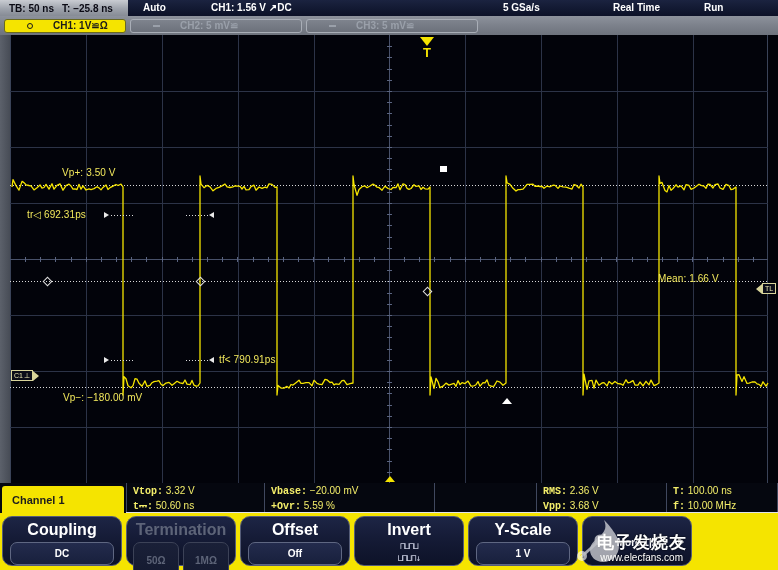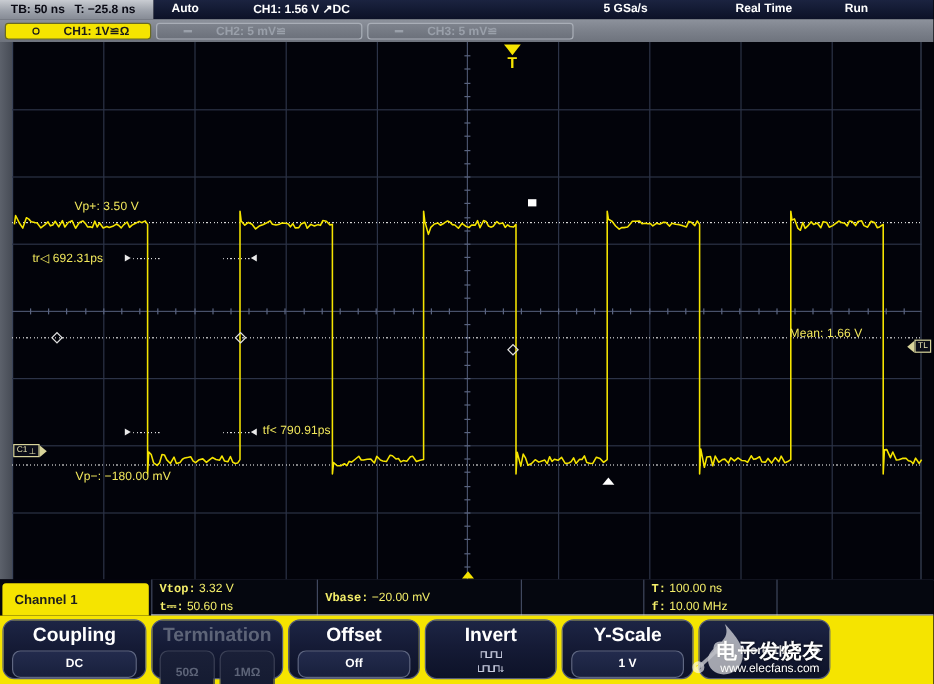--- a/index.html
+++ b/index.html
@@ -529,24 +529,32 @@
     <div class="meascell" style="width:138px">
       <div class="measline"><b>Vtop:</b>
         <span>3.32 V</span></div>
       <div class="measline"><b>t⎓:</b>
         <span>50.60 ns</span></div>
     </div>
 
     <div class="meascell" style="width:170px">
       <div class="measline"><b>Vbase:</b>
         <span>−20.00 mV</span></div>
+      <div class="measline"><b>+Ovr:</b>
+        <span>5.59 %</span></div>
     </div>
 
     <div class="meascell" style="width:102px"></div>
 
+    <div class="meascell" style="width:130px">
+      <div class="measline"><b>RMS:</b>
+        <span>2.36 V</span></div>
+      <div class="measline"><b>Vpp:</b>
+        <span>3.68 V</span></div>
+    </div>
 
     <div class="meascell" style="width:112px">
       <div class="measline"><b>T:</b>
         <span>100.00 ns</span></div>
       <div class="measline"><b>f:</b>
         <span>10.00 MHz</span></div>
     </div>
   </div>
   <div class="measbar-underline"></div>
 

